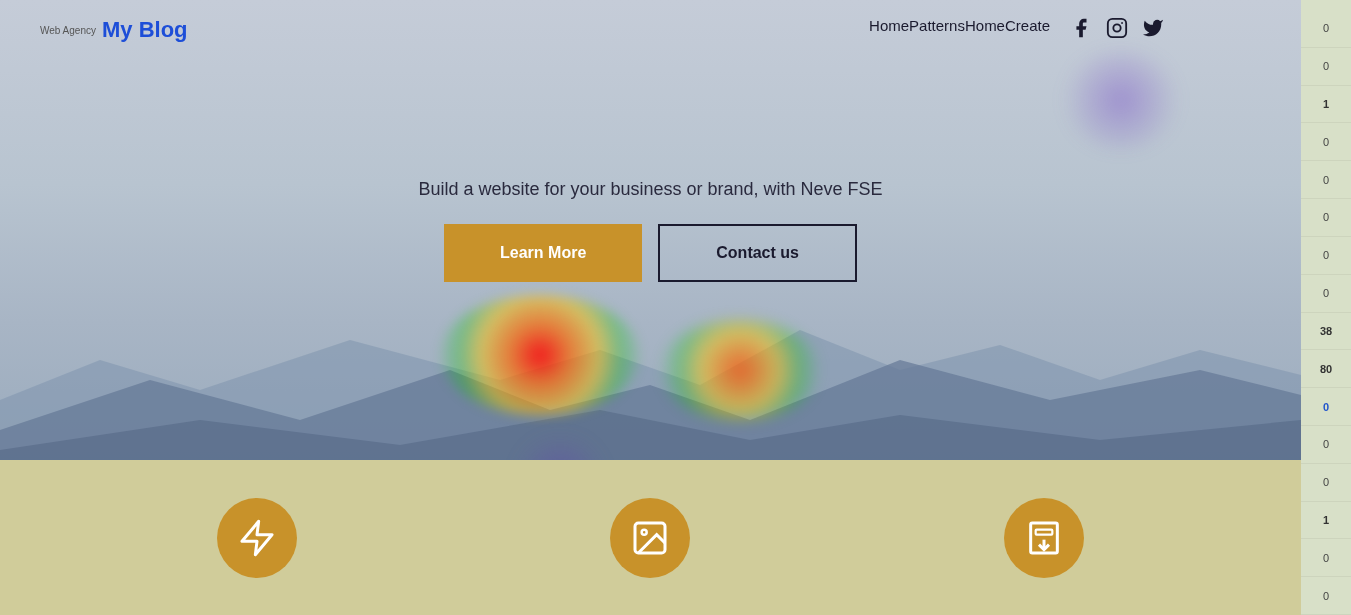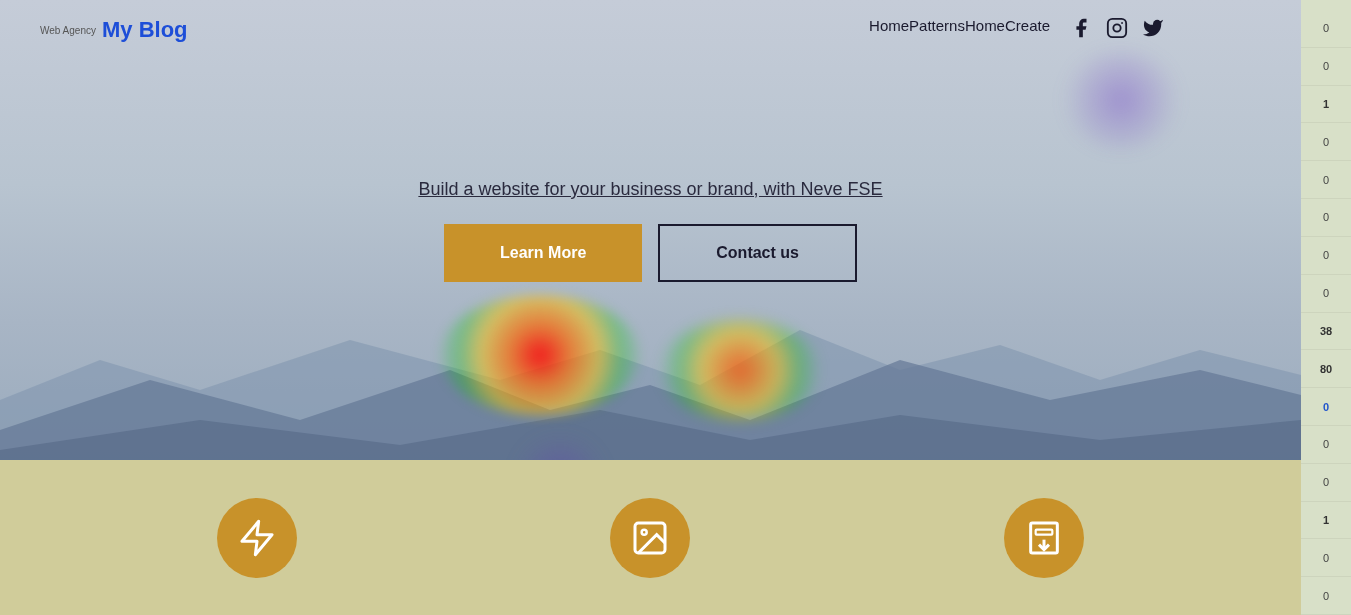--- a/index.html
+++ b/index.html
@@ -77,21 +77,20 @@
       font-size: 62px;
       font-weight: 800;
       color: #1a1a2e;
       line-height: 1.15;
       margin-bottom: 20px;
     }
     .hero-subtitle {
       font-size: 18px;
       color: #2a2a3e;
       margin-bottom: 24px;
-      text-decoration: underline;
     }
     .hero-buttons {
       display: flex;
       gap: 16px;
       justify-content: center;
     }
     .btn-primary {
       background: #c8922a;
       color: #fff;
       border: none;

